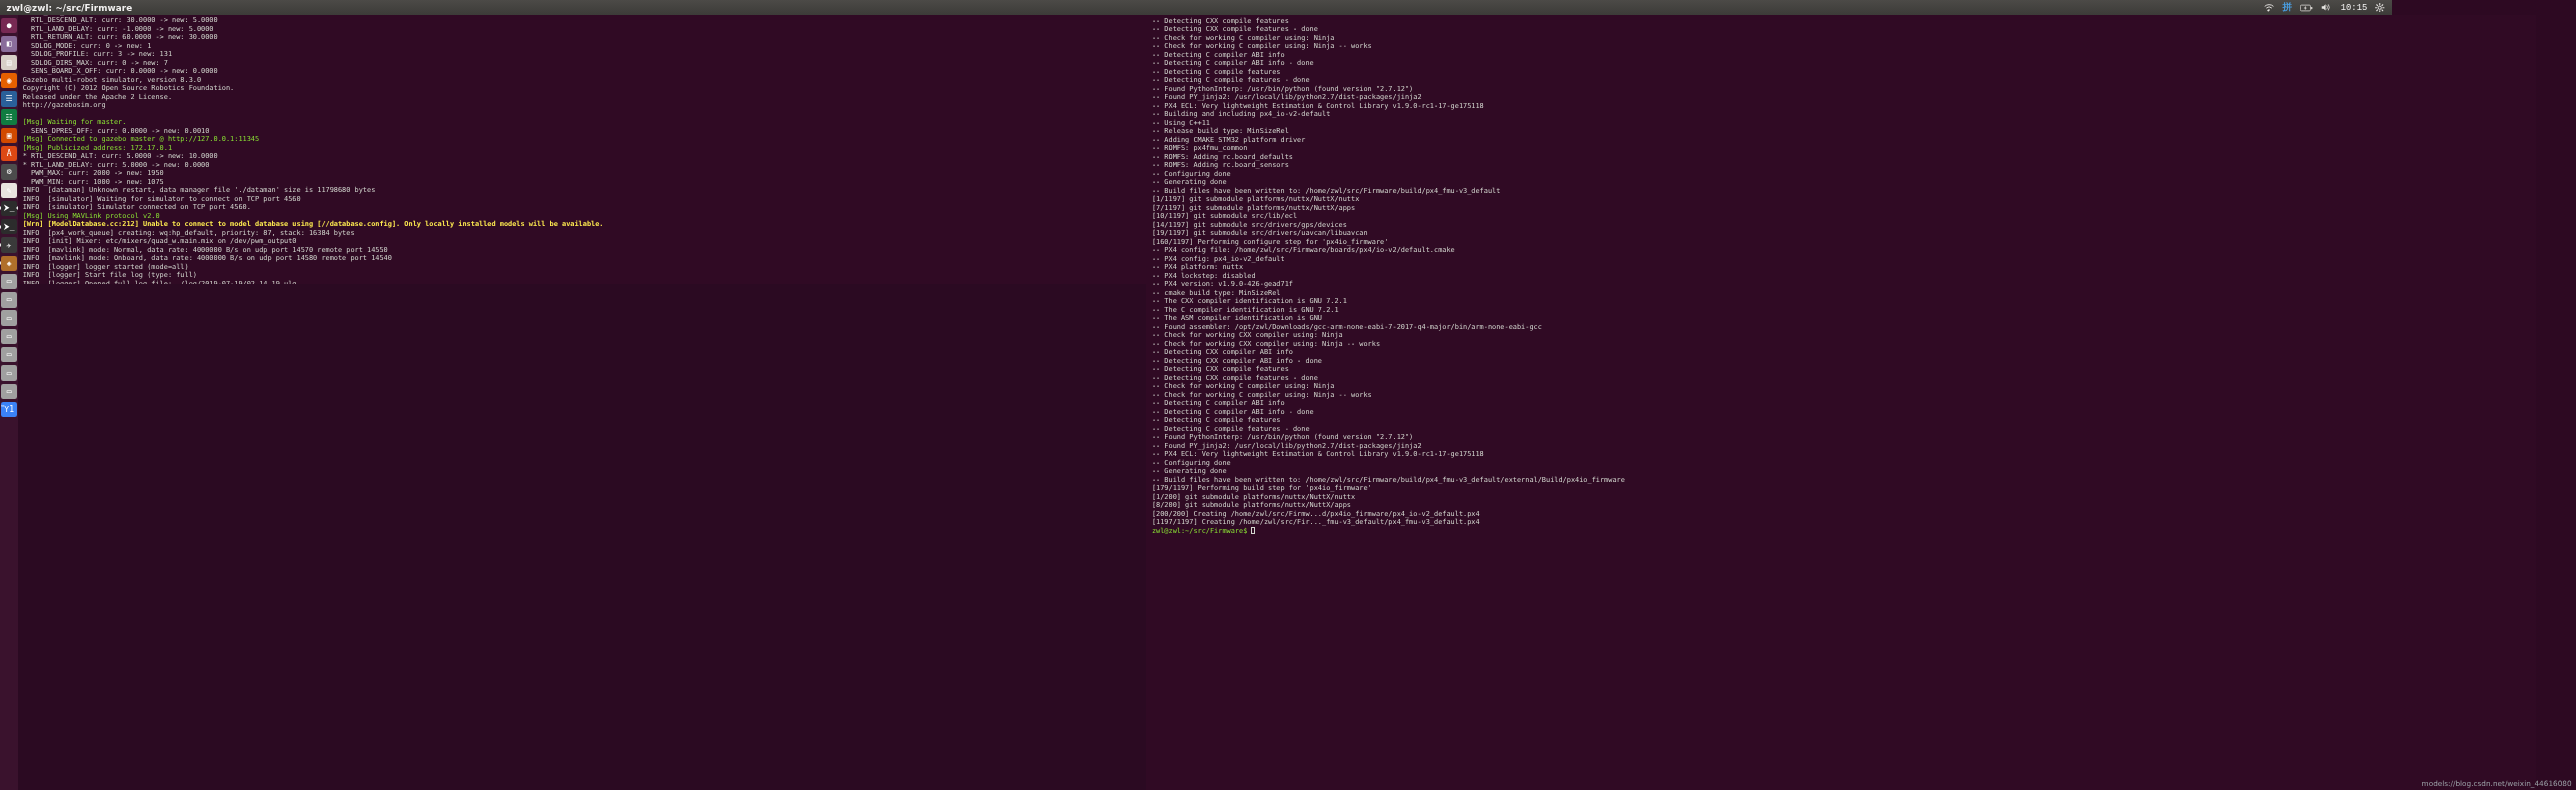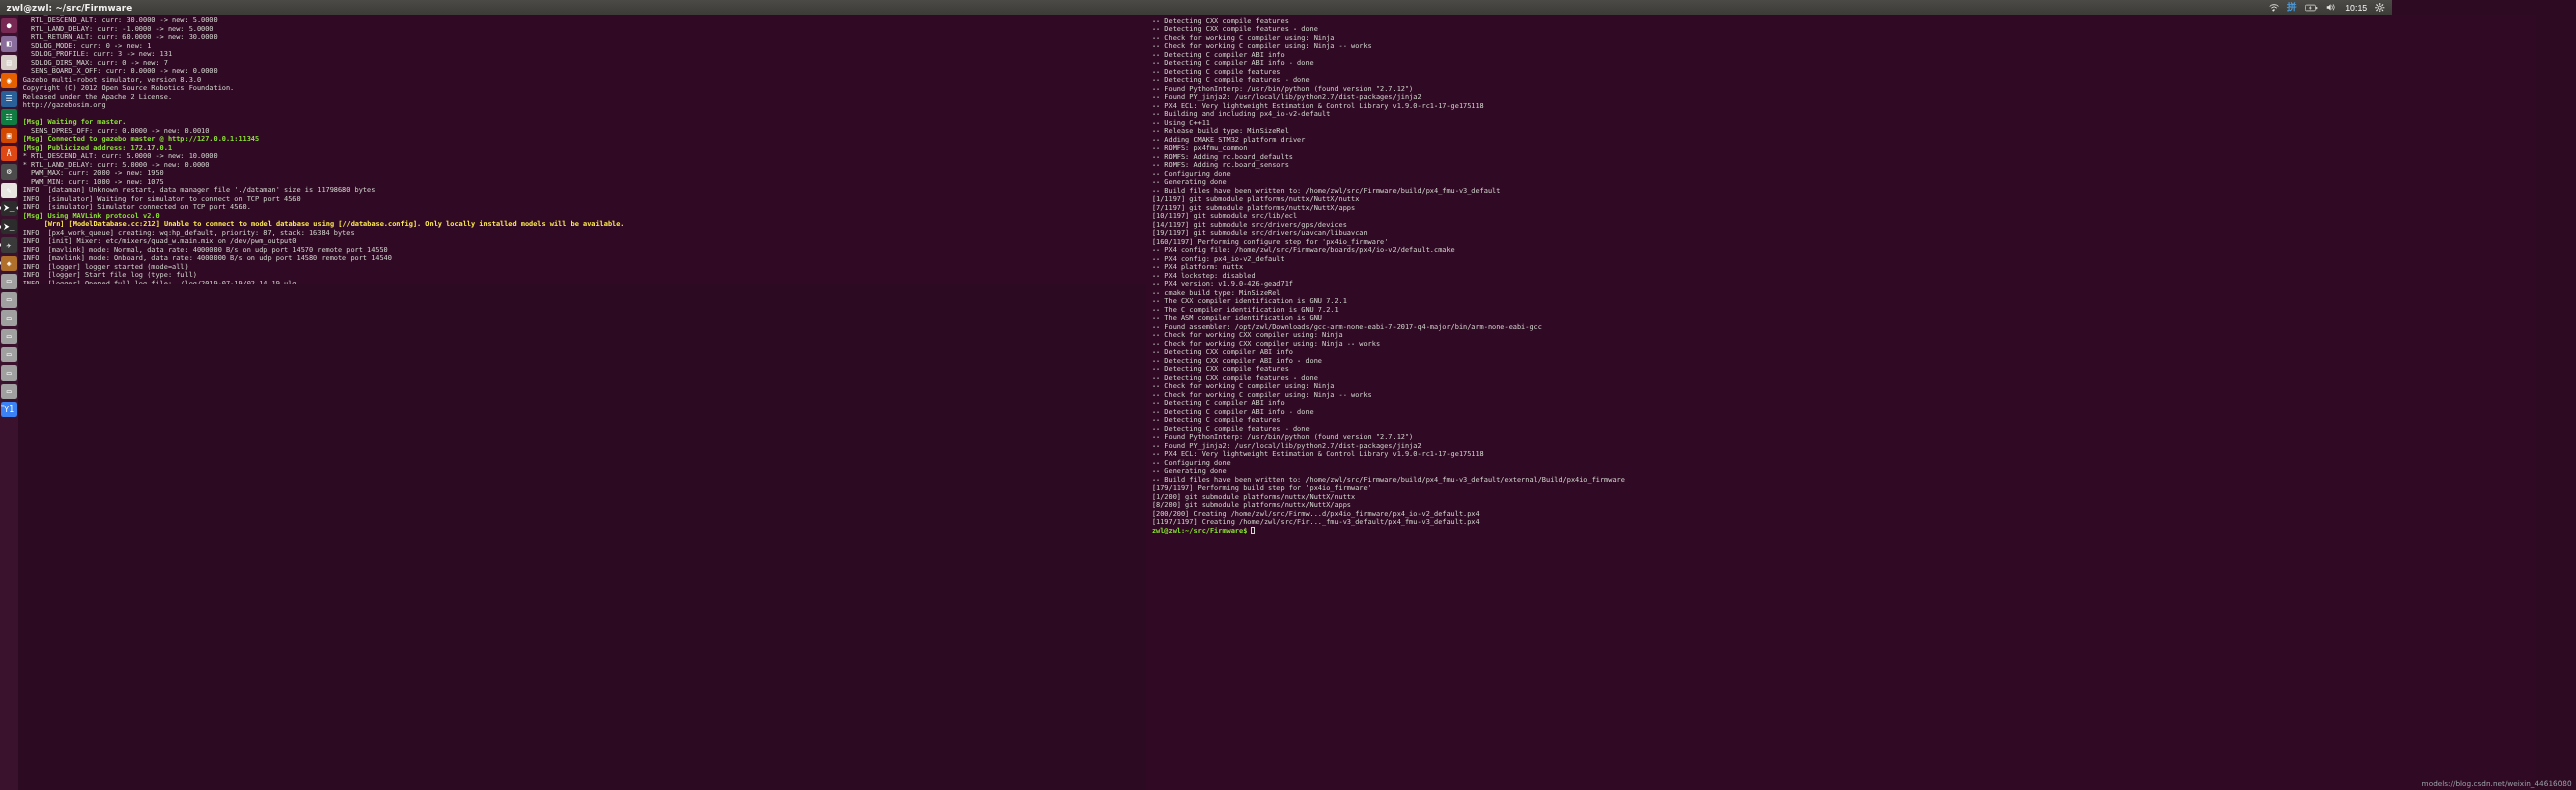--- a/index.html
+++ b/index.html
@@ -28,21 +28,21 @@
     white-space: nowrap;
   }
   #tb-right {
     margin-left: auto;
     display: flex; align-items: center; gap: 8px;
     padding-right: 7.3px;
   }
   #tb-right .ind { display: flex; align-items: center; }
   #tb-right .clock {
     color: #f2f1f0;
-    font-family: Liberation Sans, sans-serif;
+    font-family: Liberation Mono, monospace;
     font-size: 8.8px;
     white-space: nowrap;
   }
   .ime-glyph {
     color: #4a9ee0; font-weight: bold;
     font-family: "DejaVu Sans", sans-serif;
     font-size: 9.5px;
   }
 
   
@@ -89,22 +89,22 @@
     font-size: 6.9px;
     line-height: 8.5px;
     white-space: pre;
     z-index: 10;
   }
   #term-left  { left: 18.3px;  top: 6px; width: 1167px; height: 278px; padding: 1.5px 0 0 4.4px; }
   #term-right { left: 1146px; top: 15.4px; width: 1390px; height: 775px; padding: 1.5px 0 0 5.9px; }
 
   .ln { display: block; height: 8.5px; color: #d3d7cf; }
   .c-grey  { color: #d3d7cf; }
-  .c-bgreen{ color: #8ae234; font-weight: bold; }
-  .c-byellow{ color: #fce94f; font-weight: bold; margin-left: 21px;}
+  .c-bgreen{ color: #8ae234; font-weight: normal; }
+  .c-byellow{ color: #fce94f; font-weight: bold;}
   .cursor-hollow {
     display: inline-block;
     width: 3.7px; height: 6.6px;
     border: 0.7px solid #d3d7cf;
     vertical-align: -0.7px;
   }
 
   
   #watermark {
     position: absolute;

